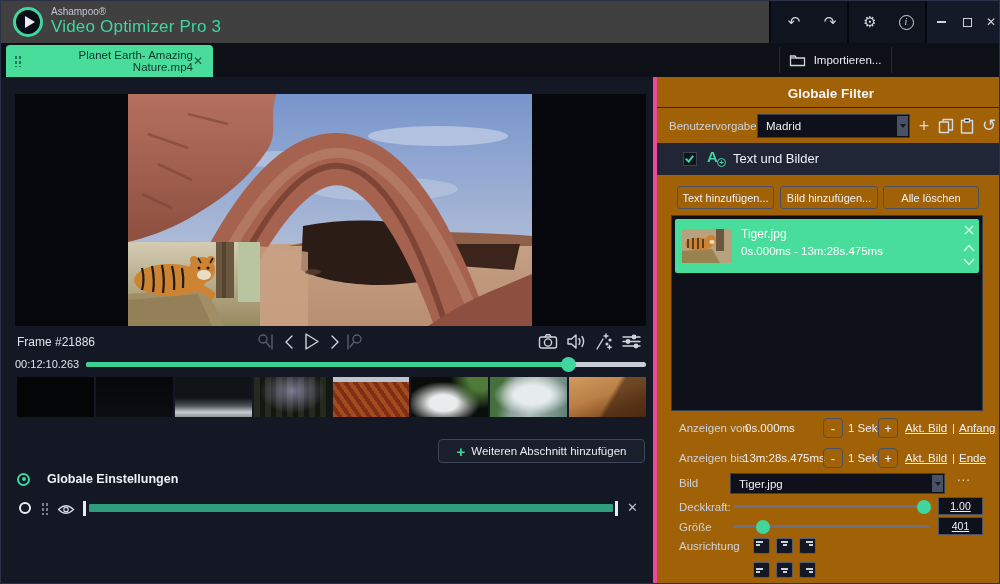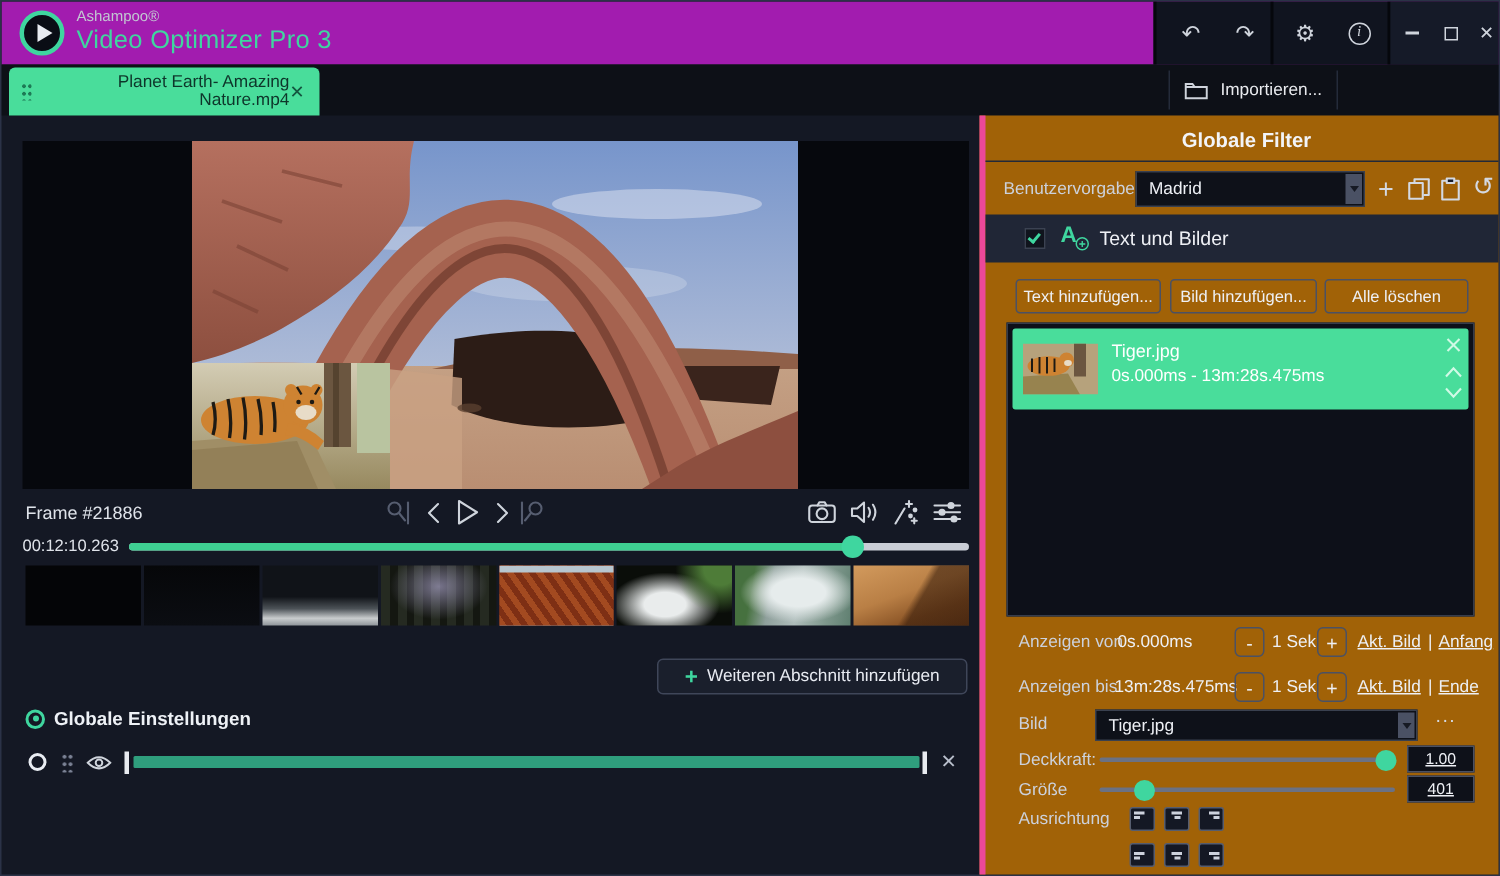--- a/index.html
+++ b/index.html
@@ -2,21 +2,21 @@
 <html><head>
 <meta charset="utf-8">
 <style>
   * { margin:0; padding:0; box-sizing:border-box; }
   html,body { background:#000; }
   body { font-family:"Liberation Sans","DejaVu Sans",sans-serif; }
   .app { position:relative; width:1000px; height:584px; background:#141824; overflow:hidden;
          border:1px solid #2b3247; color:#e9ecf2; }
 
   
-  .titlebar { position:absolute; left:0; top:0; width:1000px; height:42px; background:#a21caf; }
+  .titlebar { position:absolute; left:0; top:0; width:1000px; height:42px; background:#404040; }
   .logo { position:absolute; left:12px; top:6px; width:30px; height:30px; border-radius:50%;
           border:3px solid #3fd69f; background:#0a0d15; }
   .logo .tri { position:absolute; left:9px; top:6px; width:0; height:0;
                border-left:10px solid #e9ecf2; border-top:6px solid transparent; border-bottom:6px solid transparent; }
   .brand-small { position:absolute; left:50px; top:5px; font-size:10px; color:#c2c7d2; }
   .brand-title { position:absolute; left:50px; top:16px; font-size:17px; color:#3fd69f; letter-spacing:.2px; }
   .tb-seg { position:absolute; top:0; height:42px; background:#10141f; }
   .tb-sep { position:absolute; top:0; width:2px; height:42px; background:#05070c; }
   .tb-btn { position:absolute; top:0; width:34px; height:42px; display:flex; align-items:center; justify-content:center;
             color:#cfd4dc; font-size:15px; cursor:default; }
@@ -72,21 +72,21 @@
   .t7 { background:radial-gradient(ellipse at 55% 45%,#e6ecec 0 30%,rgba(0,0,0,0) 65%),
                linear-gradient(100deg,#46713f 0 16%,#8fa09c 32%,#aebcba 55%,#7e978c 80%,#5f7f70); }
   .t8 { background:linear-gradient(120deg,rgba(0,0,0,0) 52%,rgba(46,22,8,.55) 58%),
                linear-gradient(160deg,#d29a5d,#b97f45 45%,#8a5426 75%,#6e3f1c); }
 
   
   .add-section-btn { position:absolute; left:437px; top:438px; width:207px; height:24px;
         border:1px solid #3f4659; border-radius:4px; background:#1a1f2c; display:flex; align-items:center; justify-content:center;
         gap:6px; font-size:11.5px; color:#e8ebf2; }
   .add-section-btn .plus { color:#3fd69f; font-size:15px; font-weight:bold; line-height:1; }
-  .gs-header { position:absolute; left:16px; top:471px; display:flex; align-items:center; gap:6px; }
+  .gs-header { position:absolute; left:16px; top:471px; display:flex; align-items:center; gap:17px; }
   .gs-target { width:13px; height:13px; border:2px solid #3fd69f; border-radius:50%; position:relative; }
   .gs-target::after { content:""; position:absolute; left:2.5px; top:2.5px; width:4px; height:4px; border-radius:50%; background:#3fd69f; }
   .gs-title { font-size:12.5px; font-weight:bold; color:#eef1f6; }
   .track-row { position:absolute; left:0; top:498px; width:652px; height:20px; }
   .tr-circle { position:absolute; left:18px; top:3px; width:12px; height:12px; border:2px solid #e9edf3; border-radius:50%; }
   .tr-grip { position:absolute; left:40px; top:3px; width:8px; height:13px;
              background-image:radial-gradient(circle,#7a8194 1.2px,transparent 1.4px); background-size:4px 5px; }
   .tr-eye { position:absolute; left:56px; top:3px; }
   .tr-bracket { position:absolute; top:2px; width:3px; height:15px; background:#e8ebf0; }
   .tr-bar { position:absolute; left:88px; top:5px; width:524px; height:8px; background:#2f9e7d; border-radius:1px; }

